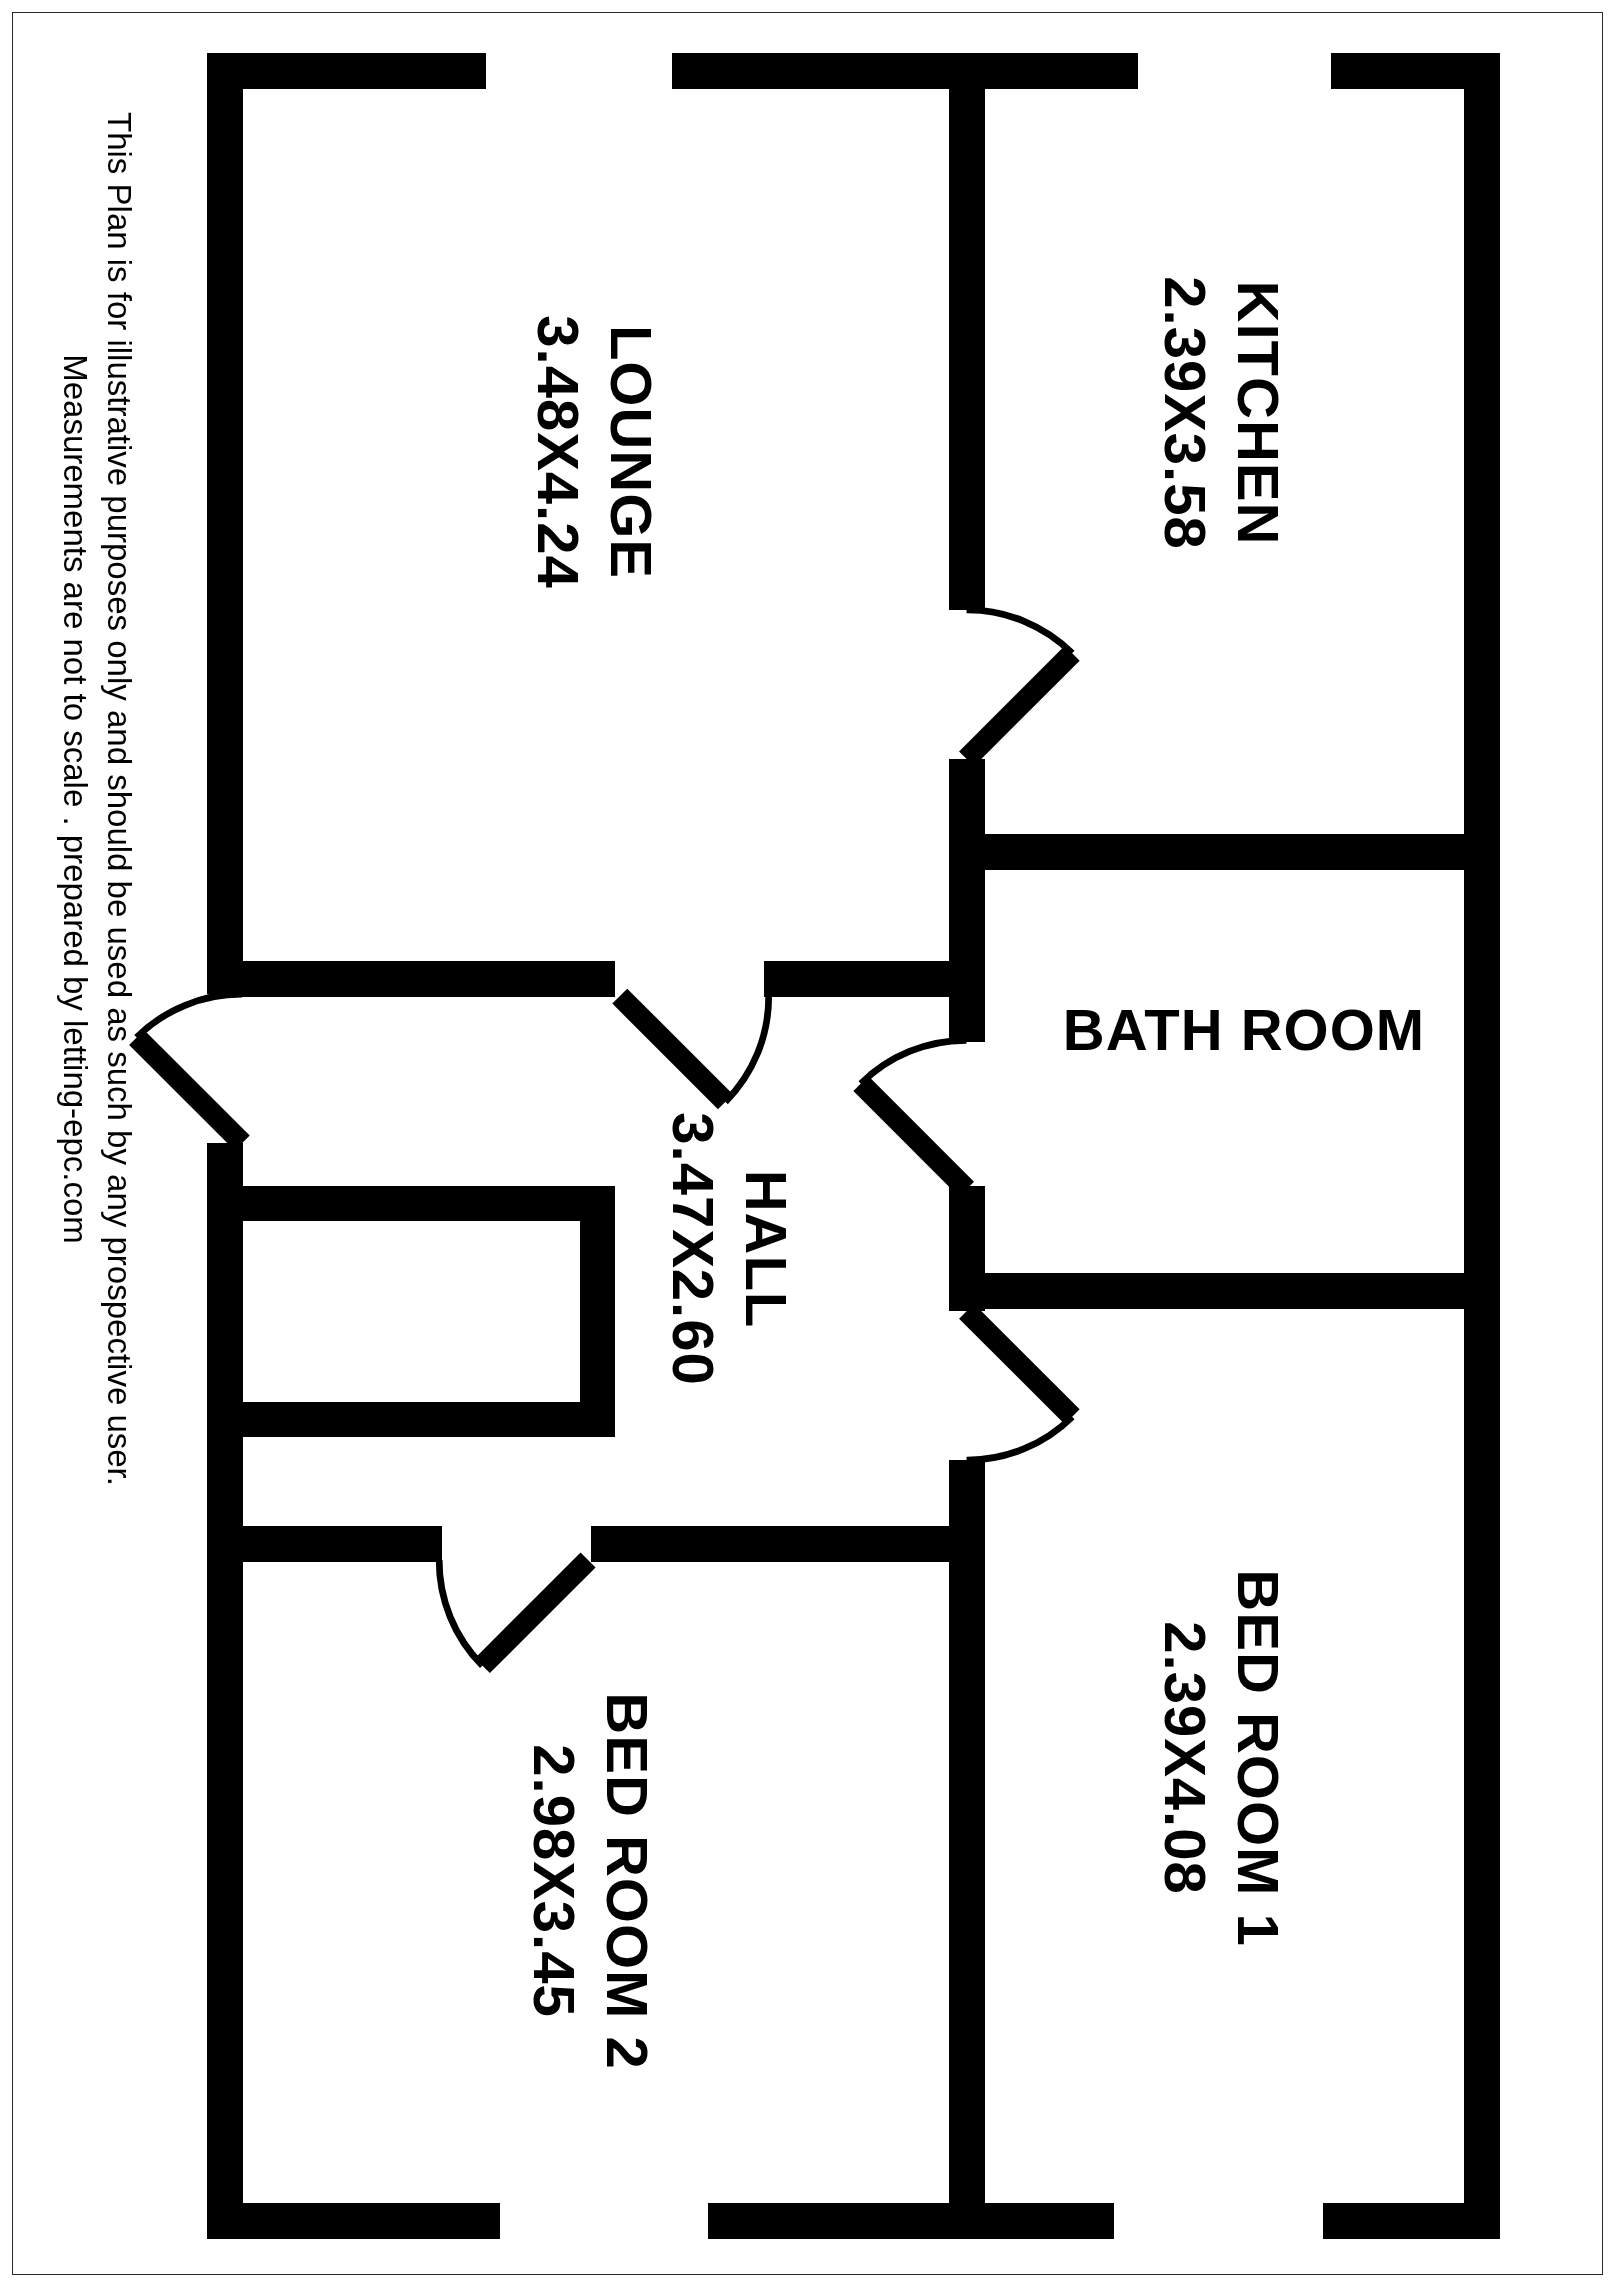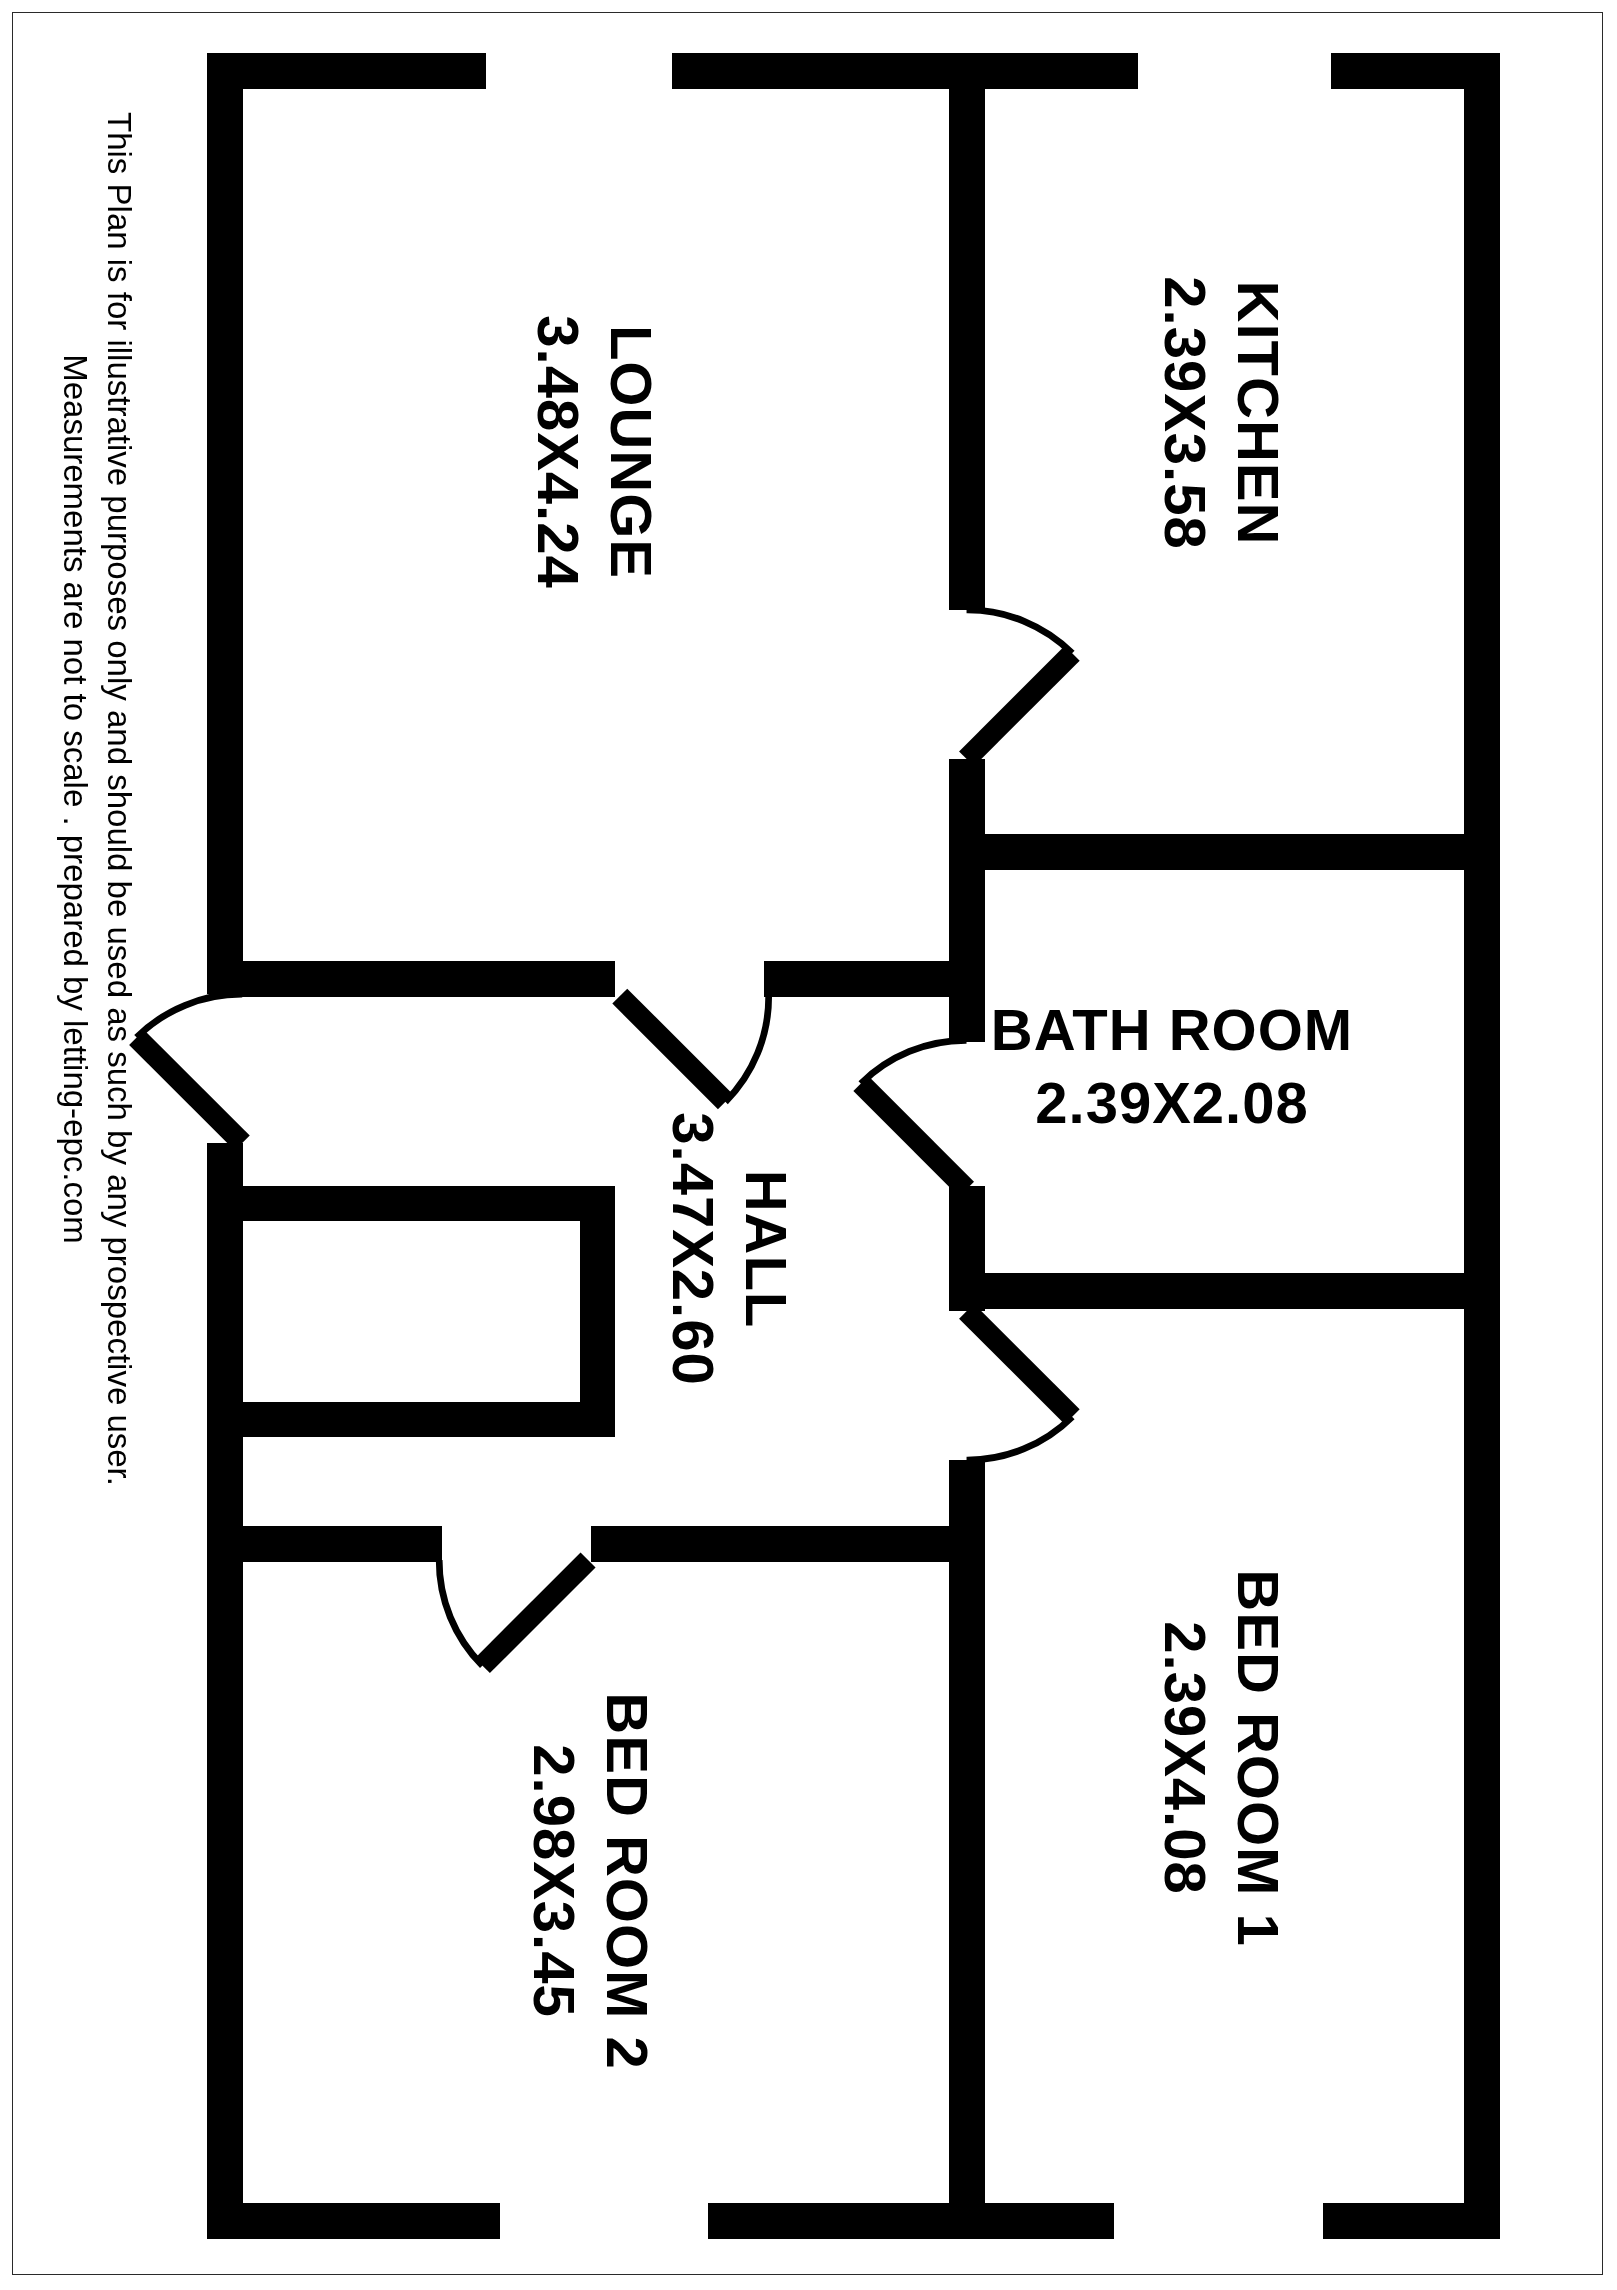--- a/index.html
+++ b/index.html
@@ -79,23 +79,22 @@
   <div class="room-label vertical" style="left:307px;top:379px">
     <div>LOUNGE</div>
     <div>3.48X4.24</div>
   </div>
 
   <div class="room-label vertical" style="left:934px;top:340px">
     <div>KITCHEN</div>
     <div>2.39X3.58</div>
   </div>
 
-  <div class="room-label" style="left:884px;top:993px">
+  <div class="room-label" style="left:956px;top:993px">
     <div>BATH ROOM</div>
-    <div>2.39X2.08</div>
   </div>
 
   <div class="room-label vertical" style="left:442px;top:1176px">
     <div>HALL</div>
     <div>3.47X2.60</div>
   </div>
 
   <div class="room-label vertical" style="left:934px;top:1685px">
     <div>BED ROOM 1</div>
     <div>2.39X4.08</div>

